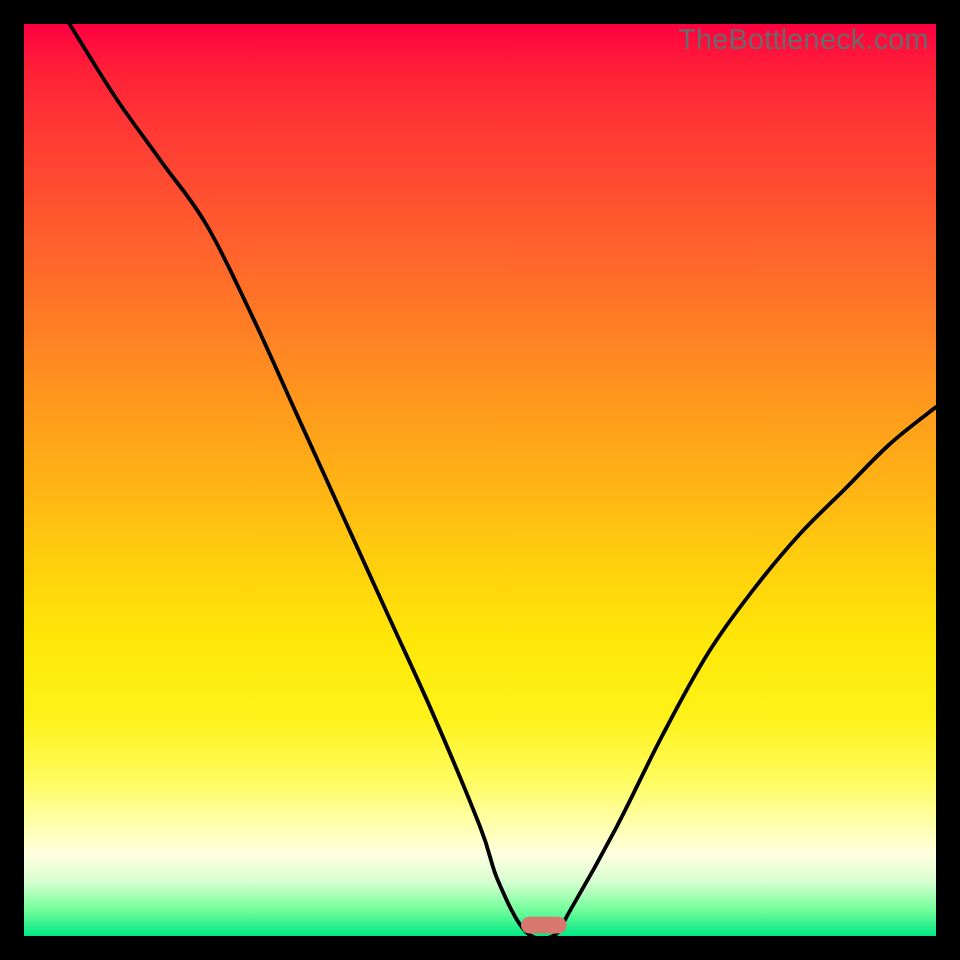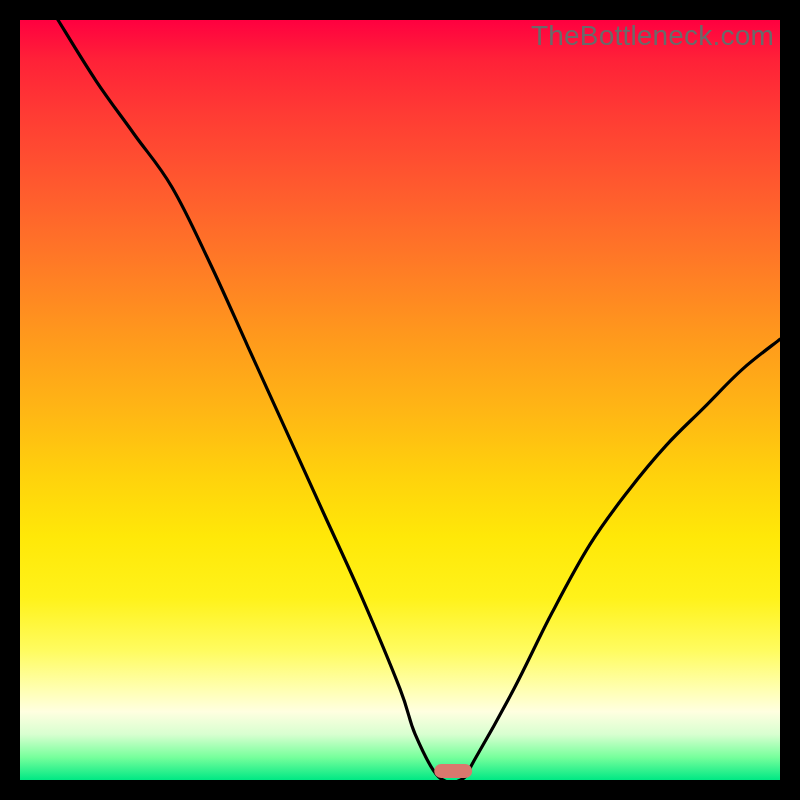--- a/index.html
+++ b/index.html
@@ -43,21 +43,21 @@
       #d8ffd0 94%,
       #77ff9c 97%,
       #00e884 100%
     );
   }
   .watermark {
     position: absolute;
     top: 0px;
     right: 6px;
     color: #6a6a6a;
-    font-size: 28px;
+    font-size: 24px;
     font-weight: 500;
     letter-spacing: 0.2px;
   }
   svg.curve, svg.marker {
     position: absolute;
     left: 0;
     top: 0;
   }
 </style>
 </head>

